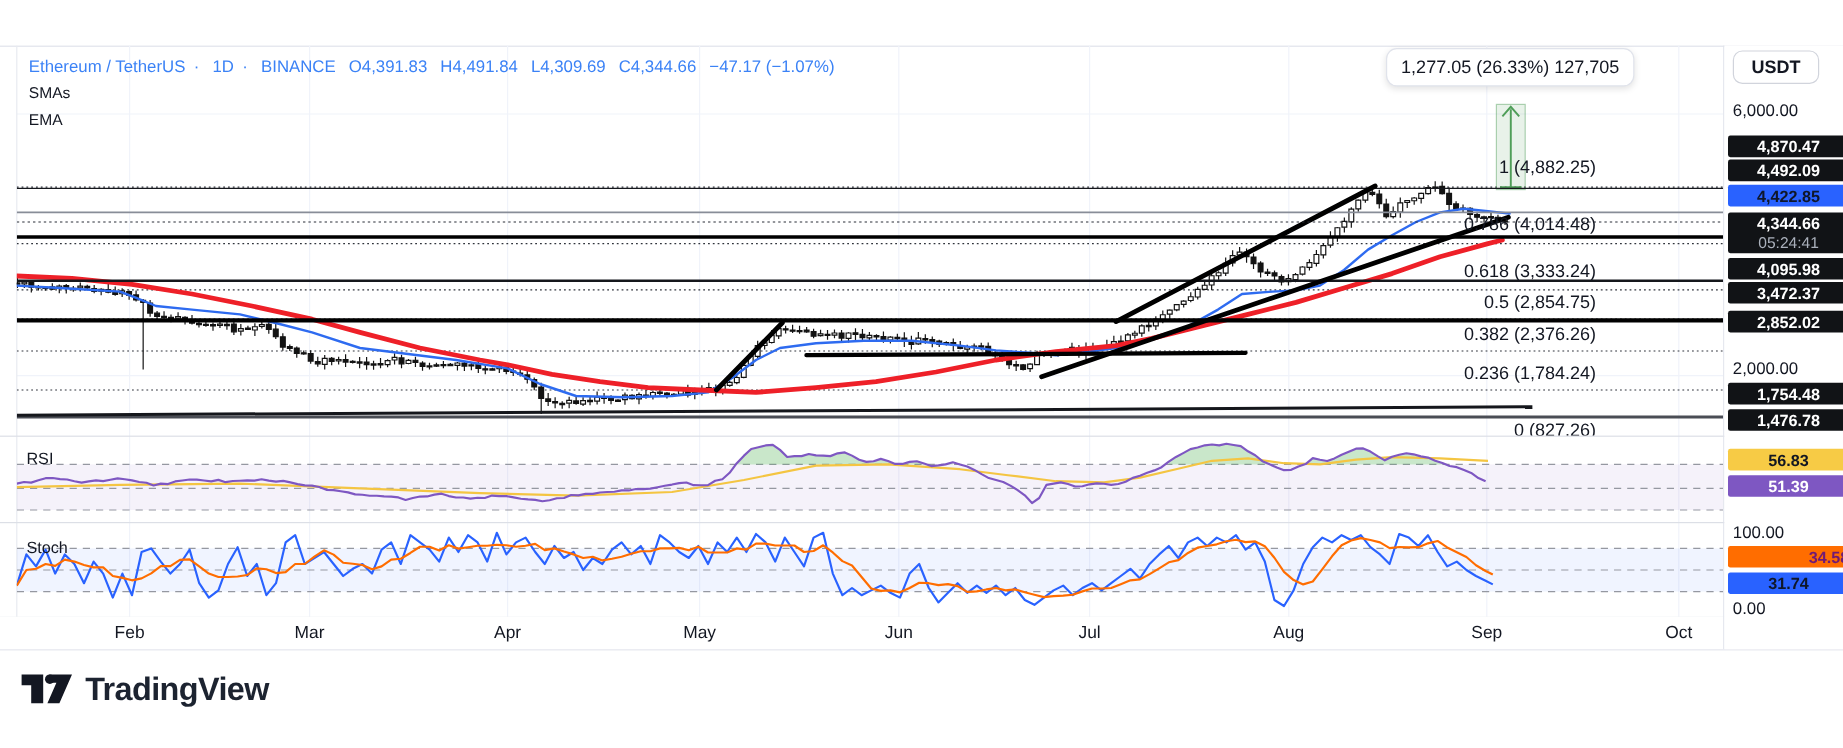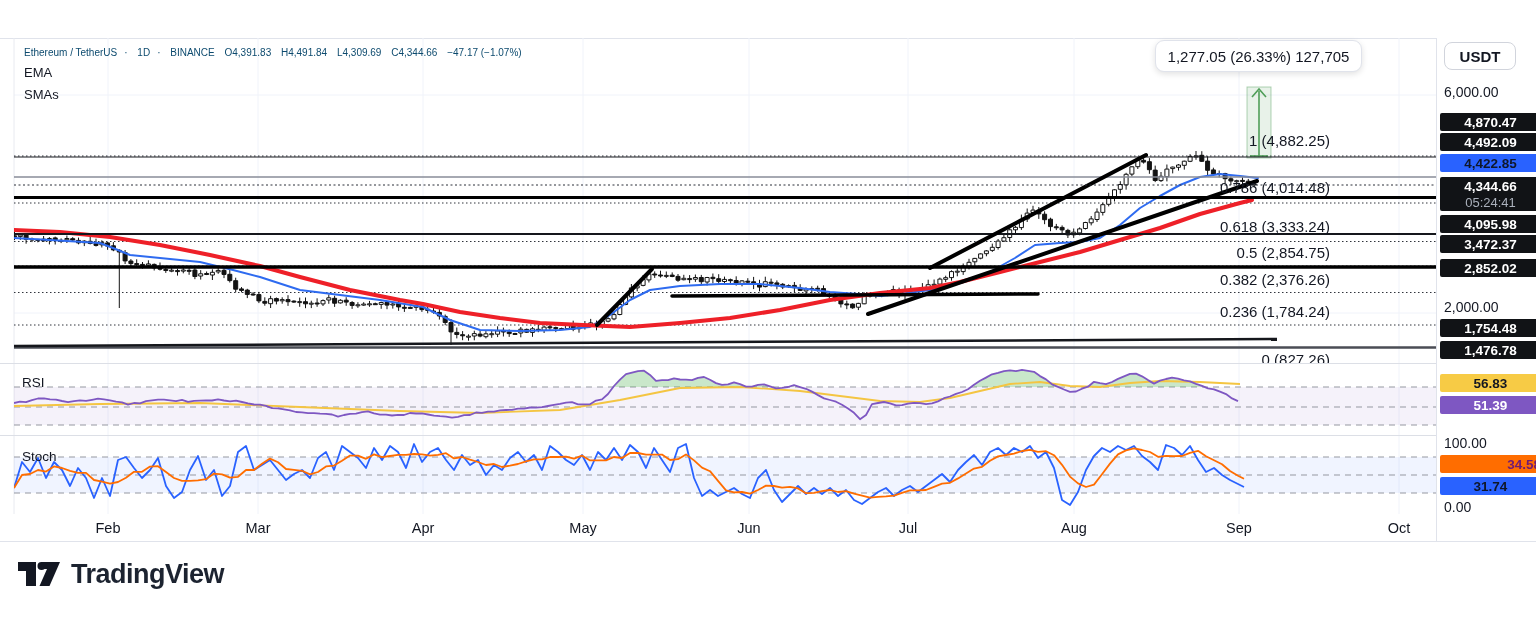--- a/index.html
+++ b/index.html
@@ -10,21 +10,21 @@
   
   .top-bar { position:absolute; left:0; top:0; width:1536px; height:38px; background:#fff; }
   .top-bar .attr { position:absolute; left:23px; top:10px; font-size:15px; color:#0e0f13; }
   .top-border { position:absolute; left:0; top:38px; width:1536px; height:1px; background:#e0e3eb; }
 
   
   #chart-svg { position:absolute; left:0; top:38px; }
 
   
   .legend { position:absolute; left:24px; top:47px; z-index:5; }
-  .legend-row1 { font-size:10px; color:#0c4a6e; white-space:nowrap; }
+  .legend-row1 { font-size:14px; color:#3b82f6; white-space:nowrap; }
   .legend-row1 span { margin-right:7px; }
   .legend-ind { font-size:13px; color:#131722; margin-top:7px; }
 
   
   .usdt-btn { position:absolute; left:1444px; top:42px; width:72px; height:28px; background:#fff;
     border:1px solid #d1d4dc; border-radius:8px; font-size:15px; font-weight:600; color:#131722;
     display:flex; align-items:center; justify-content:center; z-index:6; cursor:pointer; }
 
   
   .measure-tip { position:absolute; left:1155px; top:40px; width:207px; height:32px; background:#fff;
@@ -149,22 +149,22 @@
     <div class="legend-row1">
       <span>Ethereum / TetherUS</span><span>·</span>
       <span>1D</span><span>·</span>
       <span>BINANCE</span>
       <span>O4,391.83</span>
       <span>H4,491.84</span>
       <span>L4,309.69</span>
       <span>C4,344.66</span>
       <span>−47.17 (−1.07%)</span>
     </div>
+    <div class="legend-ind">SMAs</div>
     <div class="legend-ind">EMA</div>
-    <div class="legend-ind">SMAs</div>
   </div>
 
   <div class="measure-tip">1,277.05 (26.33%) 127,705</div>
 
   <div class="usdt-btn">USDT</div>
 
   <div class="fib-layer" id="fib-layer">
       <div class="fib-label" style="top: 102px;">1 (4,882.25)</div>
       <div class="fib-label" style="top: 149px;">0.786 (4,014.48)</div>
       <div class="fib-label" style="top: 188px;">0.618 (3,333.24)</div>

